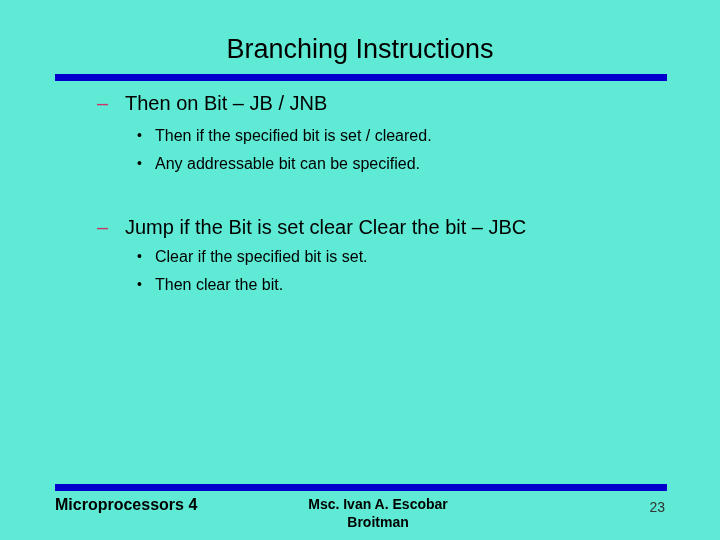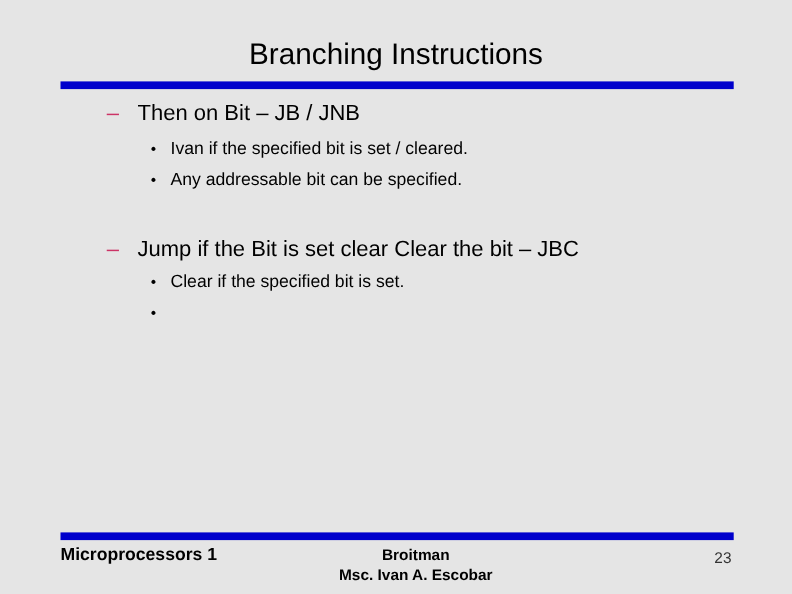--- a/index.html
+++ b/index.html
@@ -4,21 +4,21 @@
 <style>
   html, body {
     margin: 0;
     padding: 0;
     background: #ffffff;
   }
   .slide {
     position: relative;
     width: 720px;
     height: 540px;
-    background: #e5e5e5;
+    background: #5eead4;
     font-family: "Liberation Sans", sans-serif;
     color: #000000;
     overflow: hidden;
   }
   .slide-title {
     position: absolute;
     top: 33px;
     left: 0;
     width: 720px;
     text-align: center;
@@ -108,46 +108,47 @@
 
   <div class="rule rule-top"></div>
 
   <div class="bullet-l1 b1">
     <span class="marker">–</span>
     <span>Then on Bit – JB / JNB</span>
   </div>
 
   <div class="bullet-l2 b1a">
     <span class="marker">•</span>
-    <span>Ivan if the specified bit is set / cleared.</span>
+    <span>Then if the specified bit is set / cleared.</span>
   </div>
 
   <div class="bullet-l2 b1b">
     <span class="marker">•</span>
     <span>Any addressable bit can be specified.</span>
   </div>
 
   <div class="bullet-l1 b2">
     <span class="marker">–</span>
     <span>Jump if the Bit is set clear Clear the bit – JBC</span>
   </div>
 
   <div class="bullet-l2 b2a">
     <span class="marker">•</span>
     <span>Clear if the specified bit is set.</span>
   </div>
 
   <div class="bullet-l2 b2b">
     <span class="marker">•</span>
+    <span>Then clear the bit.</span>
   </div>
 
   <div class="rule rule-bottom"></div>
 
-  <div class="footer-left">Microprocessors 1</div>
+  <div class="footer-left">Microprocessors 4</div>
 
   <div class="footer-center">
+    <div>Msc. Ivan A. Escobar</div>
     <div>Broitman</div>
-    <div>Msc. Ivan A. Escobar</div>
   </div>
 
   <div class="page-number">23</div>
 
 </div>
 
 </body></html>

